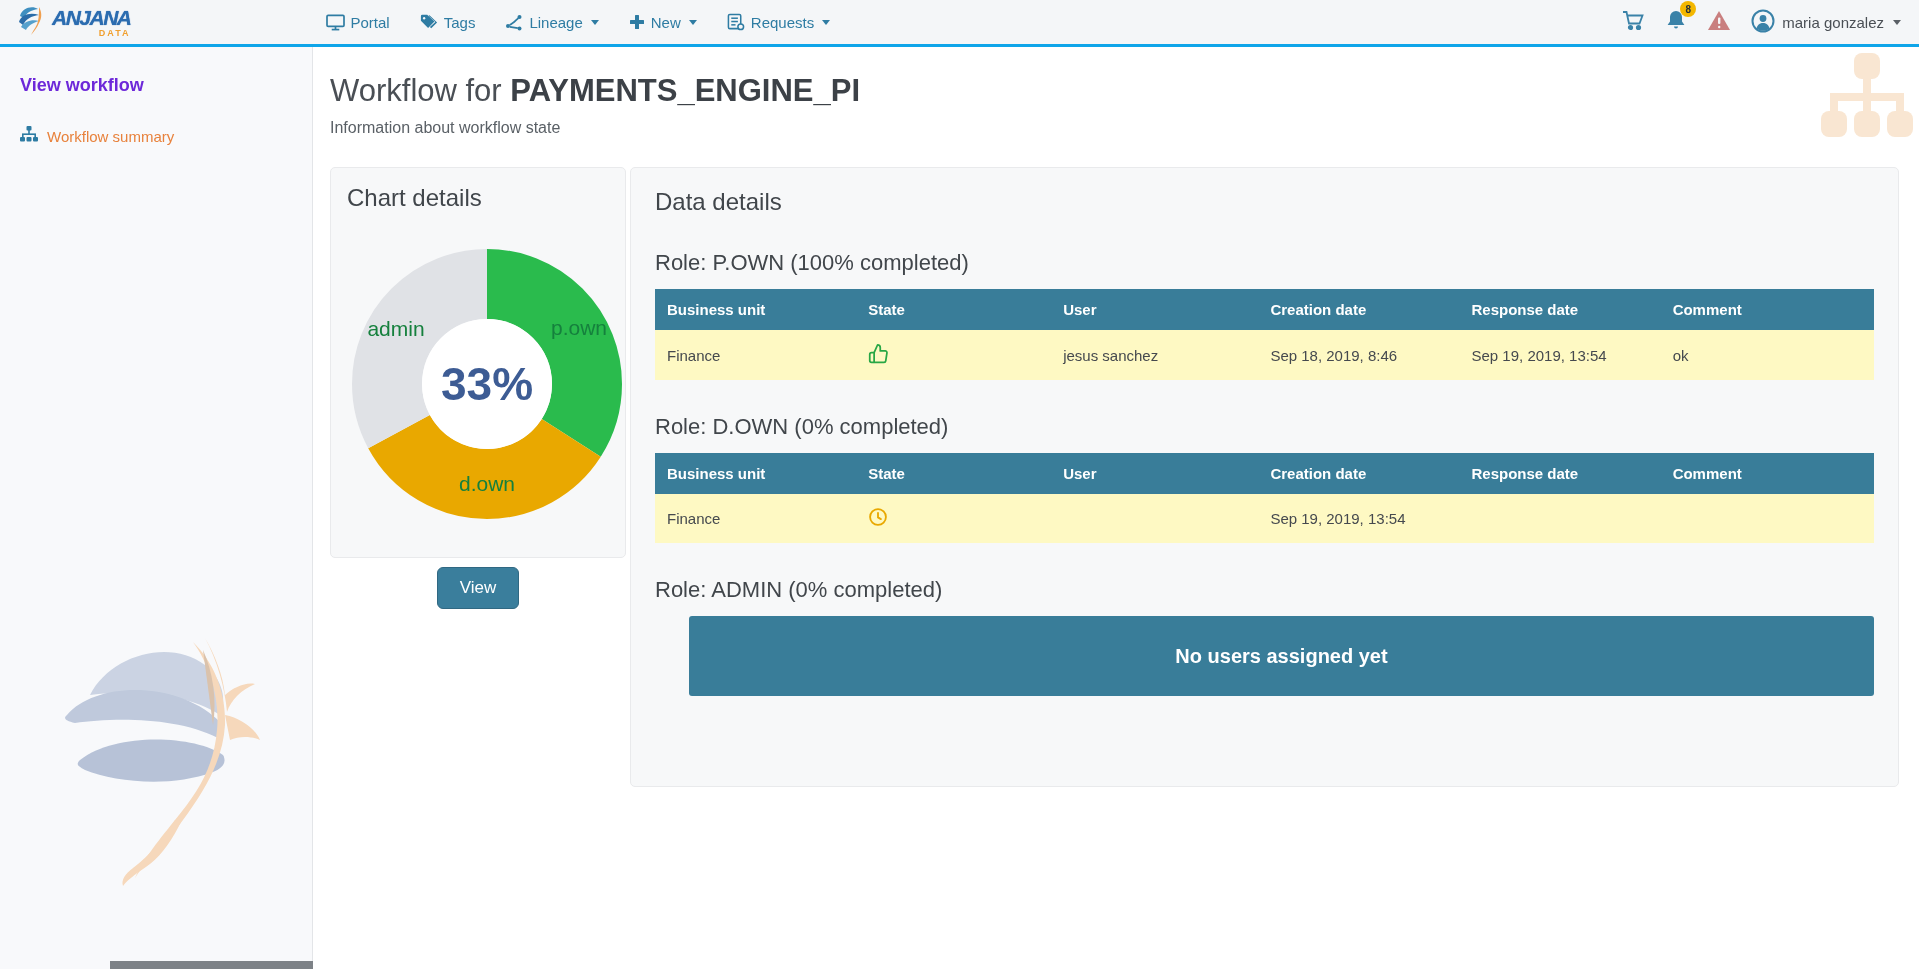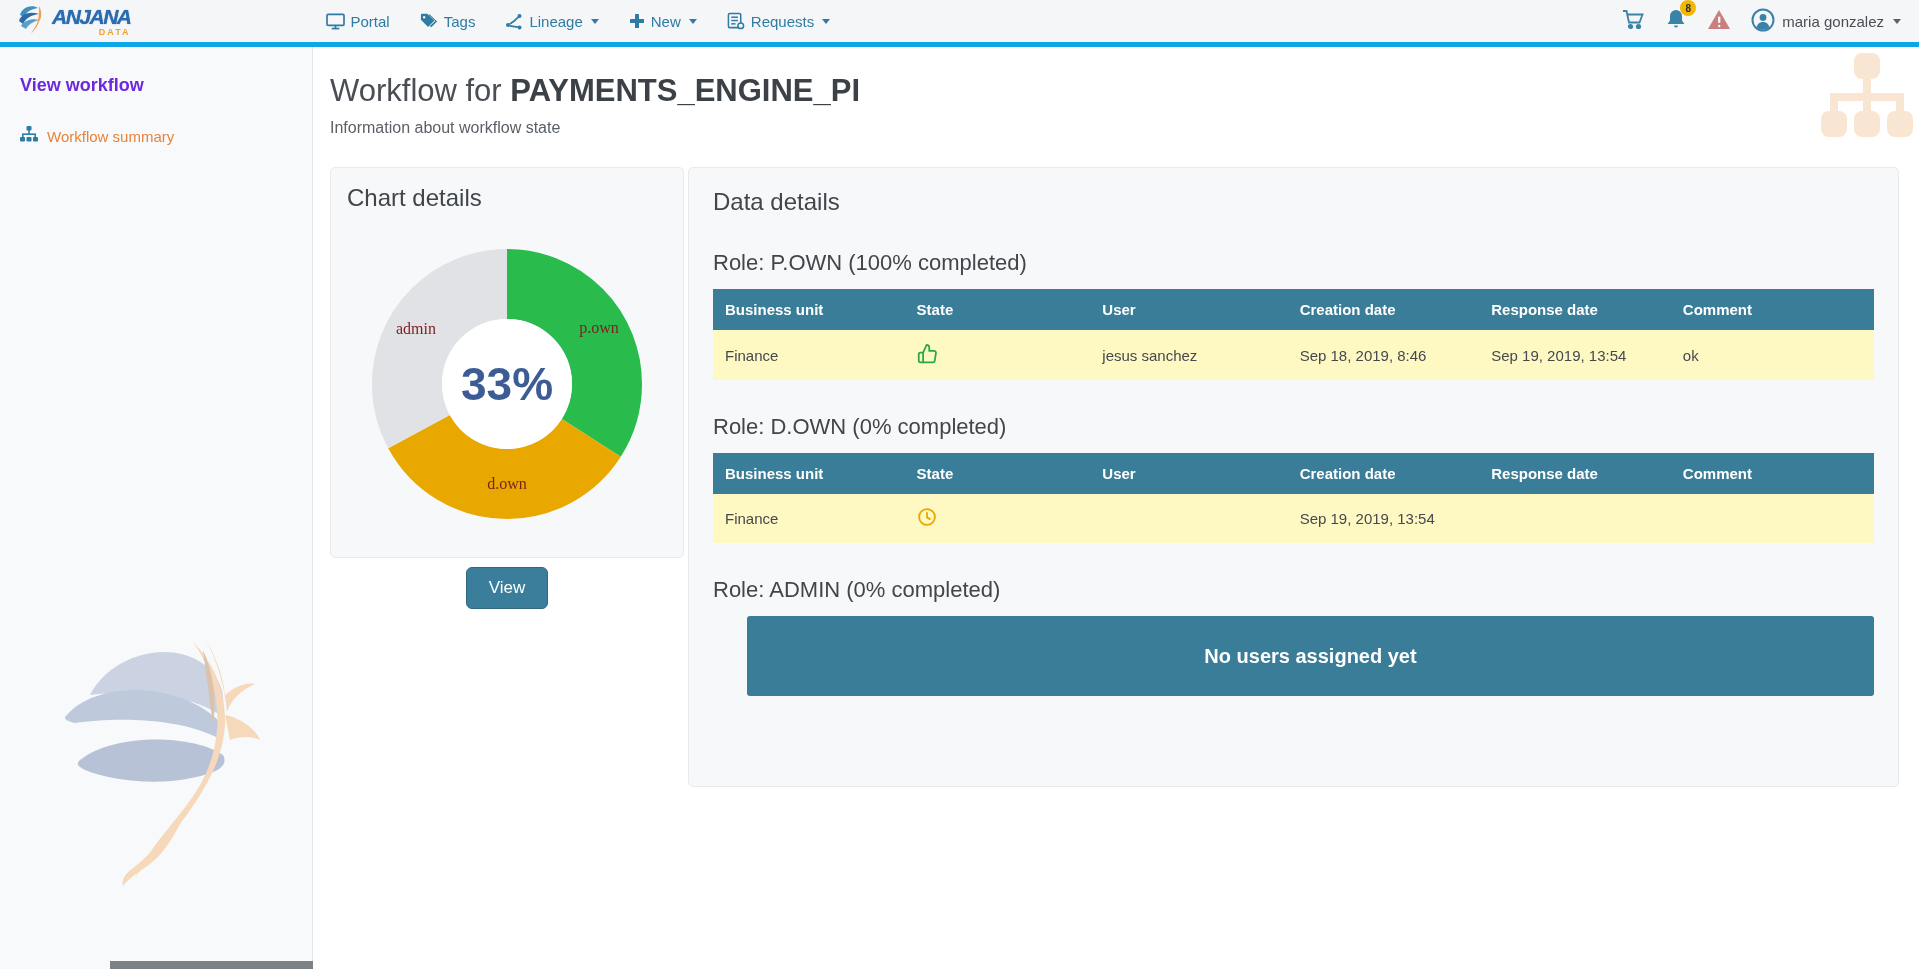--- a/index.html
+++ b/index.html
@@ -1,19 +1,19 @@
 <!DOCTYPE html>
 <html><head>
 <meta charset="utf-8">
 <style>
   * { margin:0; padding:0; box-sizing:border-box; }
   html,body { width:1919px; height:969px; font-family:"Liberation Sans", sans-serif; background:#ffffff; overflow:hidden; }
 
   
-  .navbar { height:47px; background:#f4f6f8; border-bottom:5px solid #0ea5e9; display:flex; align-items:center; padding:0 18px; position:relative; }
+  .navbar { height:47px; background:#f4f6f8; border-bottom:3px solid #0ea5e9; display:flex; align-items:center; padding:0 18px; position:relative; }
   .brand { display:flex; align-items:center; gap:4px; cursor:pointer; }
   .brand-text { display:flex; flex-direction:column; line-height:1; }
   .brand-name { font-size:21px; font-weight:800; color:#2b6cb0; letter-spacing:-1.5px; font-style:italic; text-shadow:0 0 1px #2b6cb0; }
   .brand-sub { font-size:9px; font-weight:800; color:#f0a030; letter-spacing:2px; align-self:flex-end; margin-top:1px; }
   .nav-menu { display:flex; align-items:center; gap:30px; margin-left:195px; }
   .nav-item { display:flex; align-items:center; gap:6px; color:#2e7ca3; font-size:15px; cursor:pointer; }
   .nav-item svg { display:block; }
   .caret { width:0; height:0; border-left:4px solid transparent; border-right:4px solid transparent; border-top:5px solid #2e7ca3; margin-left:2px; }
   .nav-right { margin-left:auto; display:flex; align-items:center; gap:20px; }
   .icon-btn { position:relative; cursor:pointer; display:flex; align-items:center; }
@@ -33,28 +33,28 @@
 
   .main { flex:1; padding:26px 20px 0 17px; position:relative; background:#fff; }
   .page-title { font-size:31px; color:#4a4f55; font-weight:400; }
   .page-title b { color:#3c4147; font-weight:700; }
   .page-subtitle { font-size:16px; color:#5a6066; margin-top:10px; }
   .corner-icon { position:absolute; top:6px; right:6px; }
 
   .content-row { display:flex; gap:4px; margin-top:30px; align-items:flex-start; }
 
   
-  .chart-col { width:354px; flex-shrink:0; }
+  .chart-col { width:296px; flex-shrink:0; }
   .card { background:#f7f8f9; border:1px solid #e9eaec; border-radius:5px; }
   .chart-card { padding:16px; height:391px; }
   .card-title { font-size:24px; color:#41464b; font-weight:400; }
   .donut-wrap { position:relative; width:280px; height:280px; margin:32px auto 0; }
   .donut-wrap svg { position:absolute; inset:0; }
   .donut-center { position:absolute; left:50%; top:50%; transform:translate(-50%,-50%); font-size:46px; font-weight:700; color:#3d5c94; }
-  .donut-label { position:absolute; transform:translate(-50%,-50%); font-size:16px; color:#7f1d1d; white-space:nowrap;font-family:Liberation Serif, serif; }
+  .donut-label { position:absolute; transform:translate(-50%,-50%); font-size:21px; color:#15803d; white-space:nowrap; }
   .view-btn { display:block; margin:9px auto 0; background:#3a7e9c; color:#fff; border:1px solid #306882; border-radius:6px; font-size:17px; padding:10px 22px; cursor:pointer; font-family:"Liberation Sans",sans-serif; }
 
   
   .data-card { flex:1; min-height:620px; padding:20px 24px; }
   .role-section { margin-top:34px; }
   .role-heading { font-size:22px; color:#41464b; font-weight:400; margin-bottom:13px; }
   table.role-table { width:100%; border-collapse:collapse; table-layout:fixed; }
   .role-table th { background:#397d99; color:#ffffff; font-size:15px; font-weight:700; text-align:left; padding:12px 12px; }
   .role-table td { background:#fef9c3; color:#45494e; font-size:15px; padding:13px 12px; height:45px; }
   .empty-banner { background:#397d99; border-radius:3px; height:80px; display:flex; align-items:center; justify-content:center; color:#ffffff; font-size:20px; font-weight:700;margin-left:34px; }

